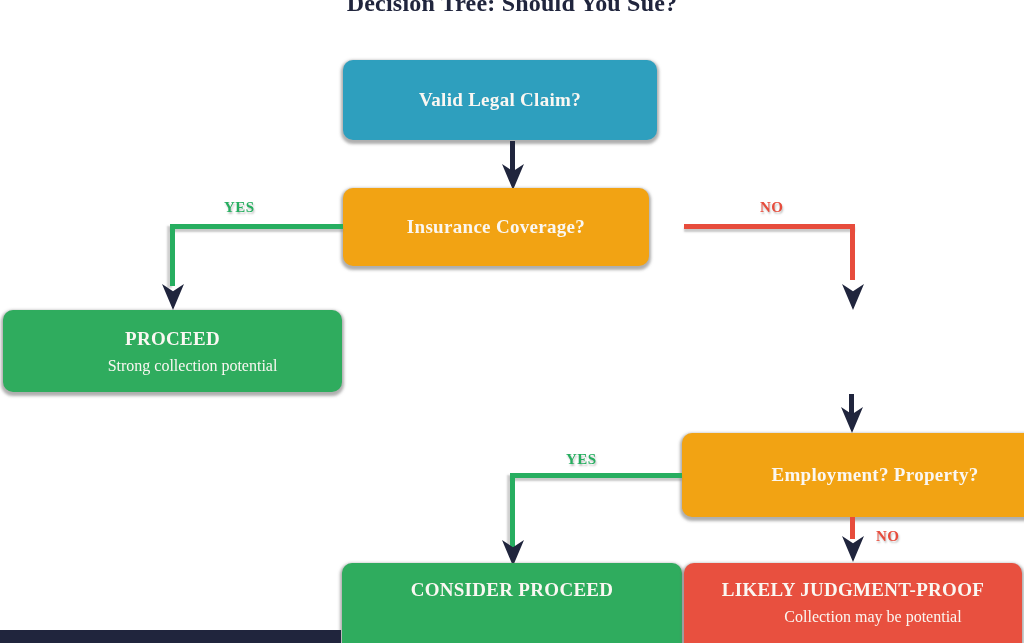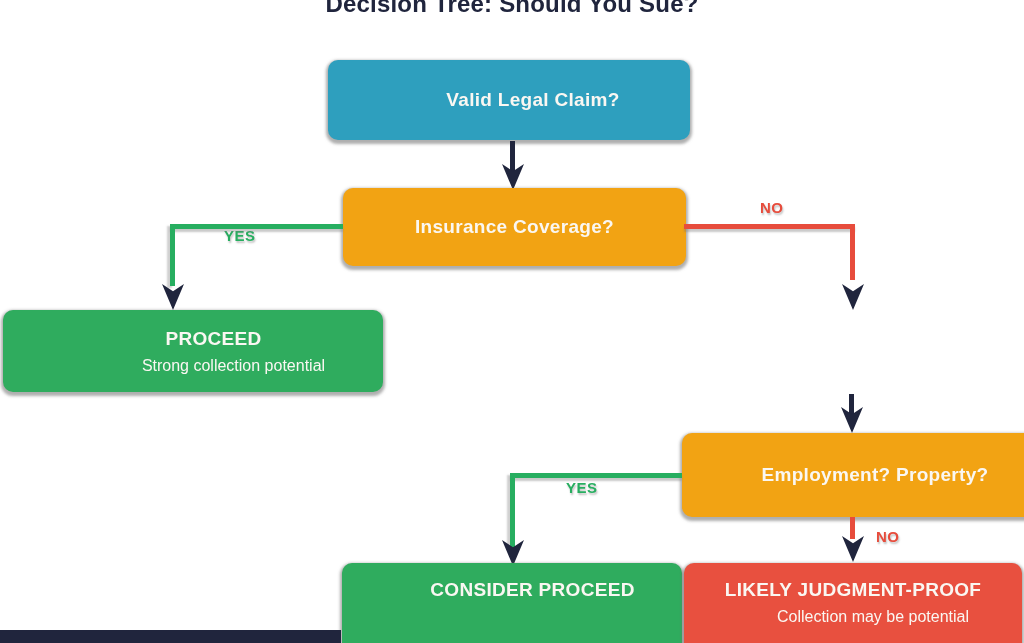--- a/index.html
+++ b/index.html
@@ -1,71 +1,71 @@
 <!DOCTYPE html>
 <html><head>
 <meta charset="utf-8">
 <style>
   html,body{margin:0;padding:0;background:#ffffff;}
   #stage{
     position:relative;width:1024px;height:643px;overflow:hidden;background:#ffffff;
-    font-family:Liberation Sans, sans-serif;
+    font-family:Liberation Serif, serif;
   }
   .title{
     position:absolute;top:-10px;left:0;width:1024px;text-align:center;
     font-size:24px;font-weight:bold;color:var(--navy);letter-spacing:.2px;
   }
   .node{
     position:absolute;border-radius:10px;display:flex;flex-direction:column;
     justify-content:center;align-items:center;text-align:center;
     color:#faf7f2;box-shadow:0 2px 3px 2px rgba(110,110,110,.55);
   }
   .node .main{font-size:19px;font-weight:bold;letter-spacing:.3px;}
   .node .sub{font-size:16px;margin-top:7px;margin-left:40px;}
   .blue{background:var(--blue);}
   .orange{background:var(--orange);}
-  .green{background:var(--green);padding-left:41px;}
+  .green{background:var(--green);}
   .red{background:var(--red);}
   .conn{position:absolute;}
   .h-line{height:5px;}
   .v-line{width:5px;}
   .c-navy{background:var(--navy);}
   .c-green{background:var(--green-line);box-shadow:0 3px 2px rgba(120,120,120,.4);}
   .c-greenv{background:var(--green-line);box-shadow:-3px 2px 2px rgba(120,120,120,.35);}
   .c-red{background:var(--red-line);box-shadow:0 3px 2px rgba(120,120,120,.4);}
   .c-redv{background:var(--red-line);}
   .arrow{
     position:absolute;width:22px;height:26px;background:var(--navy);
     clip-path:polygon(0 0, 50% 28%, 100% 0, 50% 100%);
   }
   .edge-label{
     position:absolute;font-size:15px;font-weight:bold;letter-spacing:.5px;
     text-shadow:1px 2px 2px rgba(120,120,120,.45);
   }
-  .lbl-green{color:var(--green-line);margin-top:28px;}
+  .lbl-green{color:var(--green-line);}
   .lbl-red{color:var(--red-line);}
   .bottom-bar{
     position:absolute;left:0;top:630px;width:341px;height:13px;background:var(--navy);
   }
 </style>
 </head>
 <body>
 
 <div id="stage" style="--blue: #2e9fbe; --orange: #f2a313; --green: #2fac5e; --red: #e8503f; --green-line: #27ae60; --red-line: #e74c3c; --navy: #20253d;">
 
   <div class="title">Decision Tree: Should You Sue?</div>
 
-  <div class="node blue" style="left:328px;top:60px;width:314px;height:80px;padding-left:48px;">
+  <div class="node blue" style="left:343px;top:60px;width:314px;height:80px;">
     <div class="main">Valid Legal Claim?</div>
   </div>
 
   <div class="conn v-line c-navy" style="left:510px;top:141px;height:38px;"></div>
   <div class="arrow" style="left:502px;top:164px;"></div>
 
-  <div class="node orange" style="left:343px;top:188px;width:343px;height:78px;">
+  <div class="node orange" style="left:343px;top:188px;width:306px;height:78px;">
     <div class="main">Insurance Coverage?</div>
   </div>
 
   <div class="edge-label lbl-green" style="left:224px;top:199px;">YES</div>
   <div class="conn h-line c-green" style="left:170px;top:224px;width:173px;"></div>
   <div class="conn v-line c-greenv" style="left:170px;top:224px;height:62px;"></div>
   <div class="arrow" style="left:162px;top:284px;"></div>
 
   <div class="edge-label lbl-red" style="left:760px;top:199px;">NO</div>
   <div class="conn h-line c-red" style="left:684px;top:224px;width:171px;"></div>

